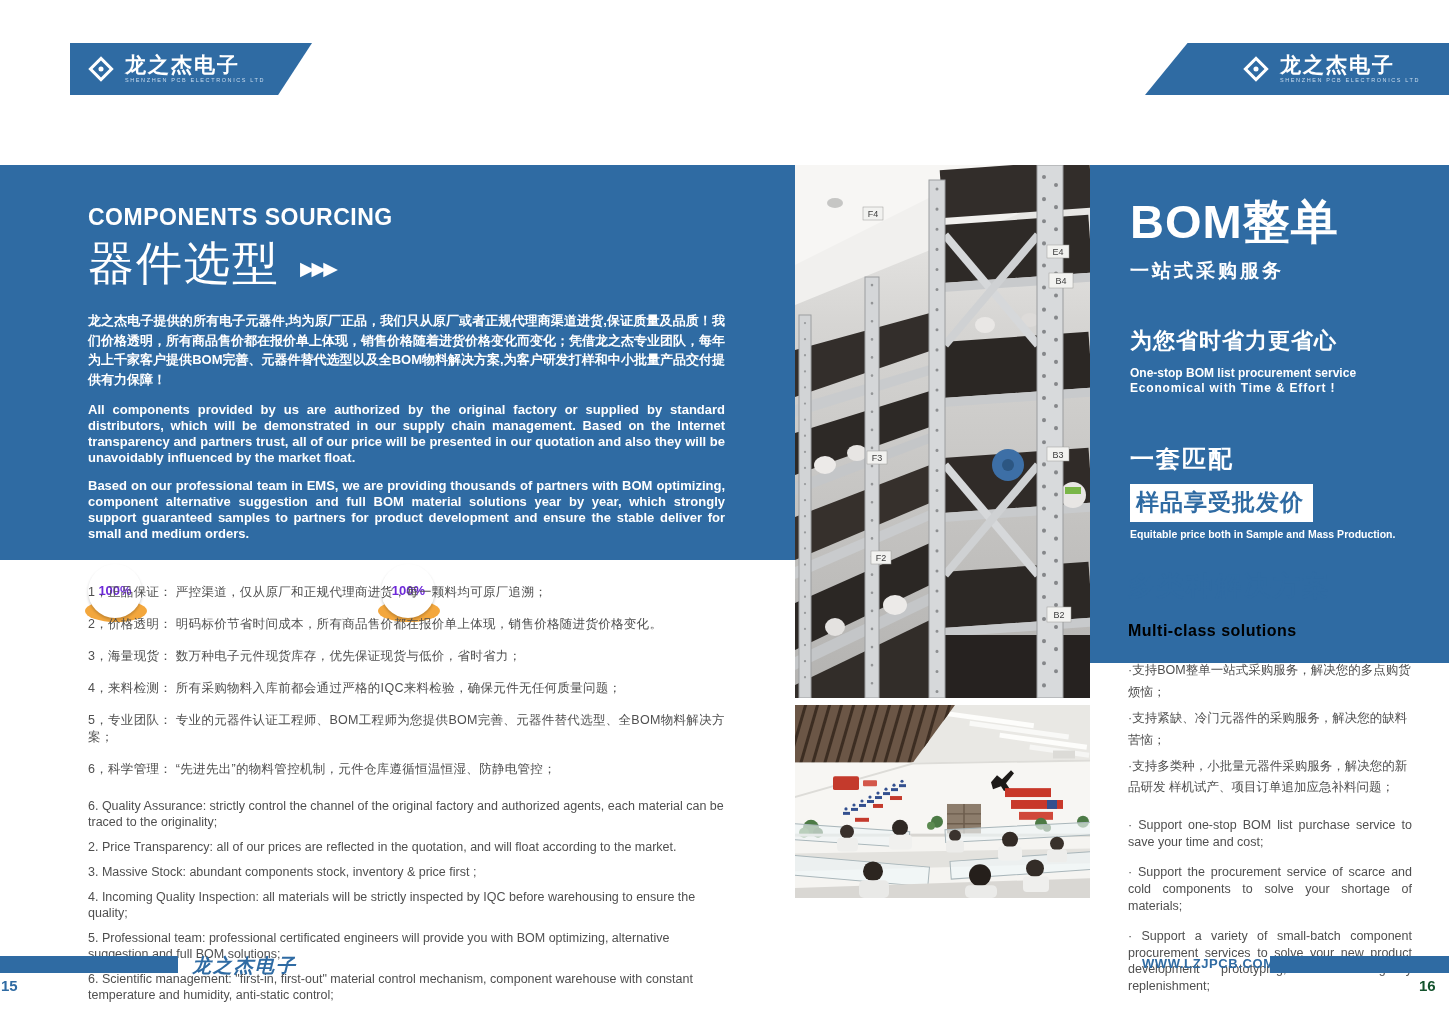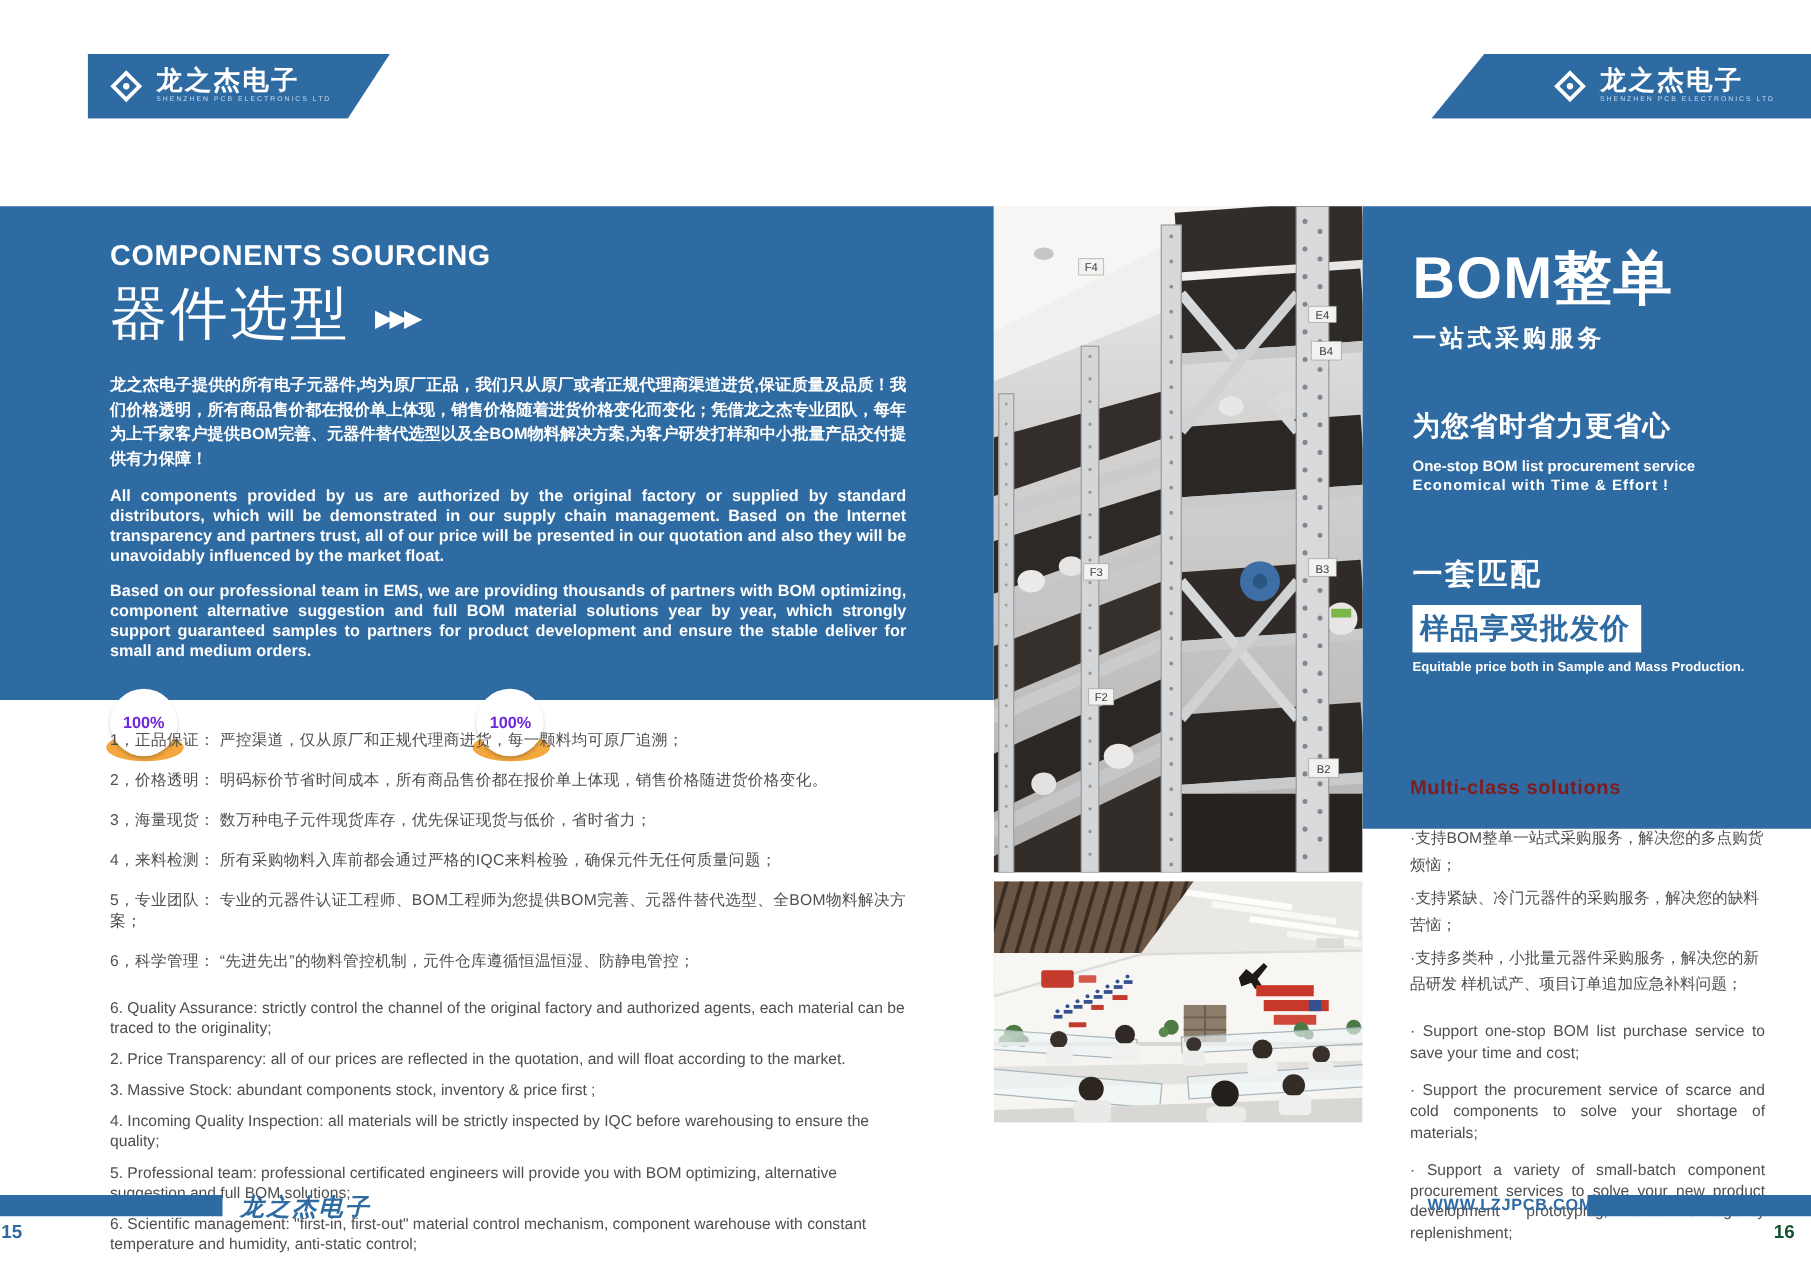--- a/index.html
+++ b/index.html
@@ -10,21 +10,21 @@
   .banner{position:absolute;top:43px;height:52px;background:#2f6ba3;display:flex;align-items:center;box-sizing:border-box;}
   .banner-left{left:70px;width:242px;clip-path:polygon(0 0,100% 0,86% 100%,0 100%);padding-left:16px;}
   .banner-right{left:1145px;width:304px;clip-path:polygon(14% 0,100% 0,100% 100%,0 100%);padding-left:96px;}
   .logo{display:flex;align-items:center;gap:9px;}
   .logo-diamond{width:30px;height:30px;flex:0 0 auto;}
   .logo-text{display:flex;flex-direction:column;line-height:1;}
   .logo-name{color:#ffffff;font-size:21px;font-weight:bold;letter-spacing:2px;}
   .logo-sub{color:#c9dcee;font-size:5.5px;letter-spacing:1.6px;margin-top:3px;}
 
   
-  .panel-left{position:absolute;left:0;top:165px;width:795px;height:395px;background:#2f6ba3;color:#ffffff;box-sizing:border-box;padding:26px 70px 0 88px;}
+  .panel-left{position:absolute;left:0;top:165px;width:795px;height:395px;background:#2f6ba3;color:#ffffff;box-sizing:border-box;padding:39px 70px 0 88px;}
   .title-en{font-size:23px;font-weight:bold;letter-spacing:0.5px;}
   .title-row{display:flex;align-items:center;gap:20px;margin-top:2px;}
   .title-zh{font-size:46px;font-weight:normal;letter-spacing:2px;}
   .arrows{font-size:19px;letter-spacing:-3px;padding-top:8px;}
   .intro{margin-top:16px;font-size:13px;line-height:1.5;text-align:justify;font-weight:bold;}
   .para{margin-top:13px;font-size:13px;line-height:1.22;text-align:justify;font-weight:bold;}
   .badges{display:flex;gap:66px;margin-top:22px;}
   .badge{display:flex;align-items:center;gap:15px;}
   .badge-disc{position:relative;width:56px;height:58px;flex:0 0 auto;}
   .badge-crescent{position:absolute;left:-3px;bottom:0;width:62px;height:22px;background:#f3a73d;border-radius:50%;}
@@ -53,21 +53,21 @@
   
   .features{position:absolute;left:88px;top:584px;width:645px;color:#4f4f4f;}
   .feat-zh p{font-size:12.5px;margin:0 0 15px 0;letter-spacing:0.3px;}
   .feat-en{margin-top:20px;}
   .feat-en p{font-size:12.5px;line-height:1.28;margin:0 0 9px 0;}
 
   
   .solutions{position:absolute;left:1128px;top:568px;width:284px;color:#4f4f4f;}
   .sol-title-zh{color:#2f6ba3;font-size:27px;font-weight:bold;letter-spacing:2px;}
   .sol-underline{width:56px;height:2px;background:#2f6ba3;margin:9px 0 7px 2px;}
-  .sol-title-en{color:#7f1d1d;font-size:16px;font-weight:bold;letter-spacing:0.5px;}
+  .sol-title-en{color:#000000;font-size:16px;font-weight:bold;letter-spacing:0.5px;}
   .sol-zh{margin-top:20px;}
   .sol-zh p{font-size:12.5px;line-height:1.75;margin:0 0 4px 0;}
   .sol-en{margin-top:18px;}
   .sol-en p{font-size:12.5px;line-height:1.35;margin:0 0 13px 0;text-align:justify;}
 
   
   .footer-bar-left{position:absolute;left:0;top:956px;width:178px;height:17px;background:#2f6ba3;}
   .footer-brand{position:absolute;left:192px;top:953px;font-size:19px;font-weight:bold;font-style:italic;color:#2f6ba3;letter-spacing:2px;}
   .page-num-left{position:absolute;left:1px;top:977px;font-size:15px;font-weight:bold;color:#2f6ba3;}
   .footer-site{position:absolute;left:1142px;top:956px;font-size:13px;font-weight:bold;color:#2f6ba3;letter-spacing:0.6px;}

